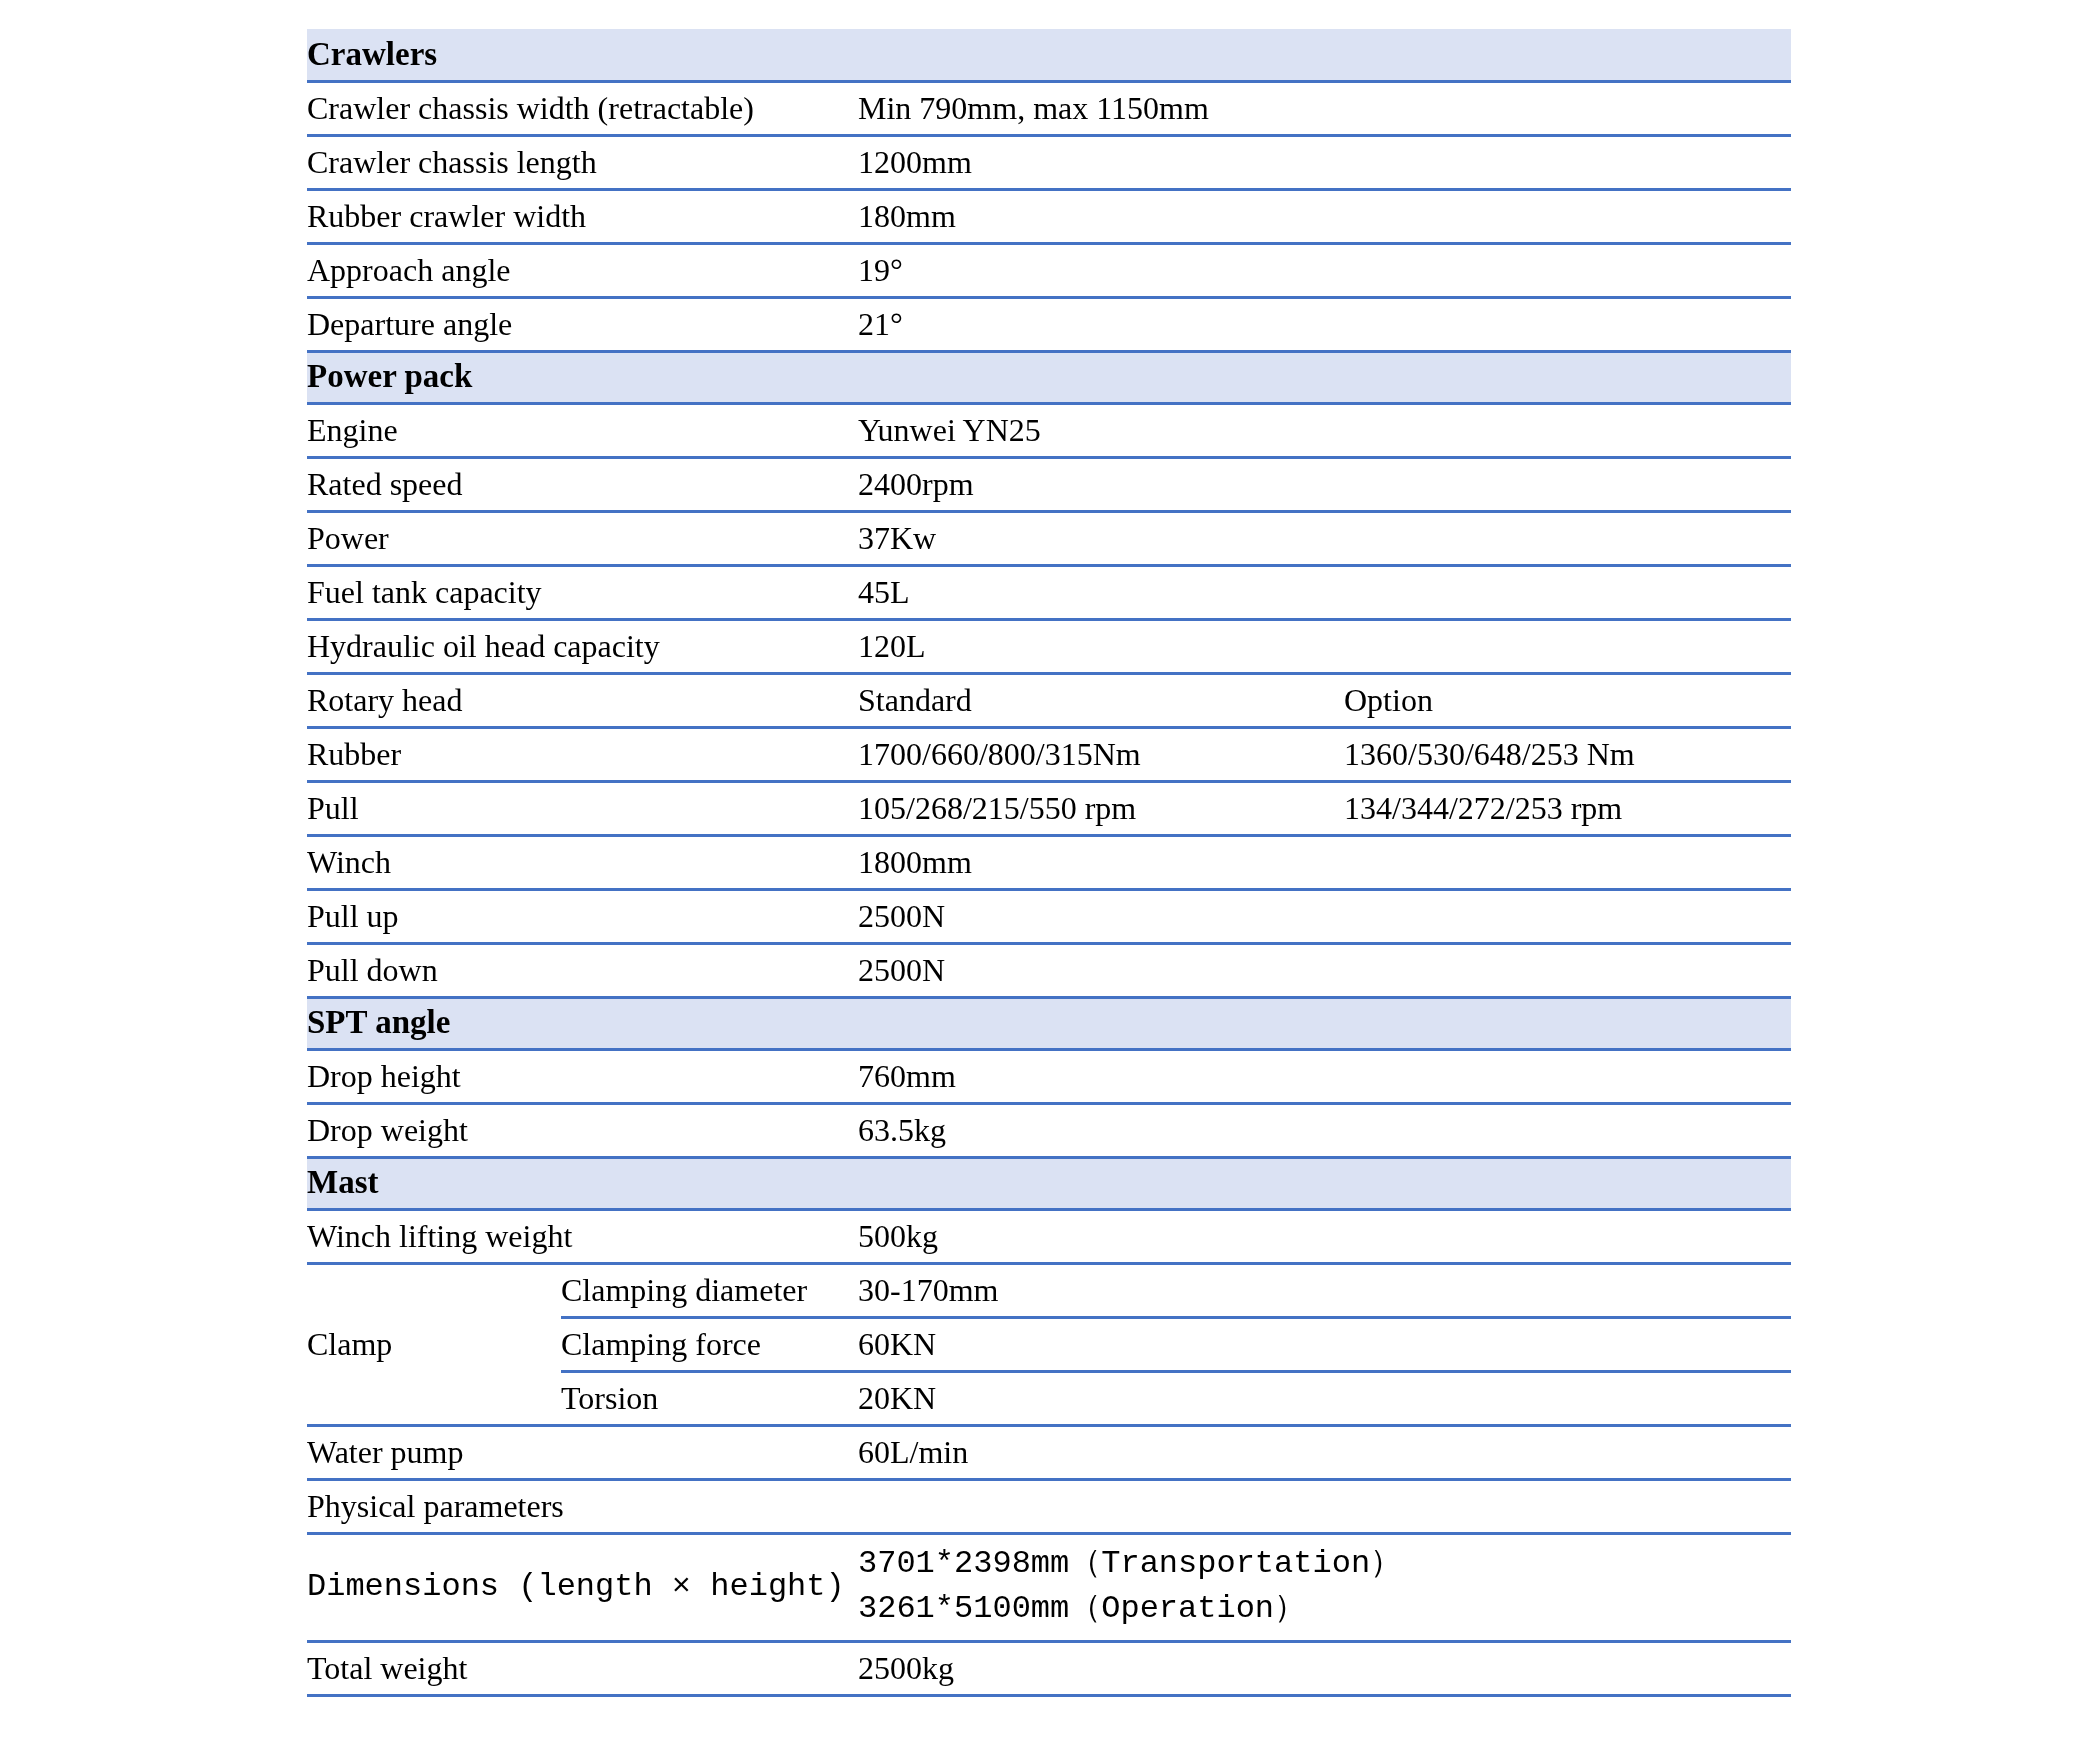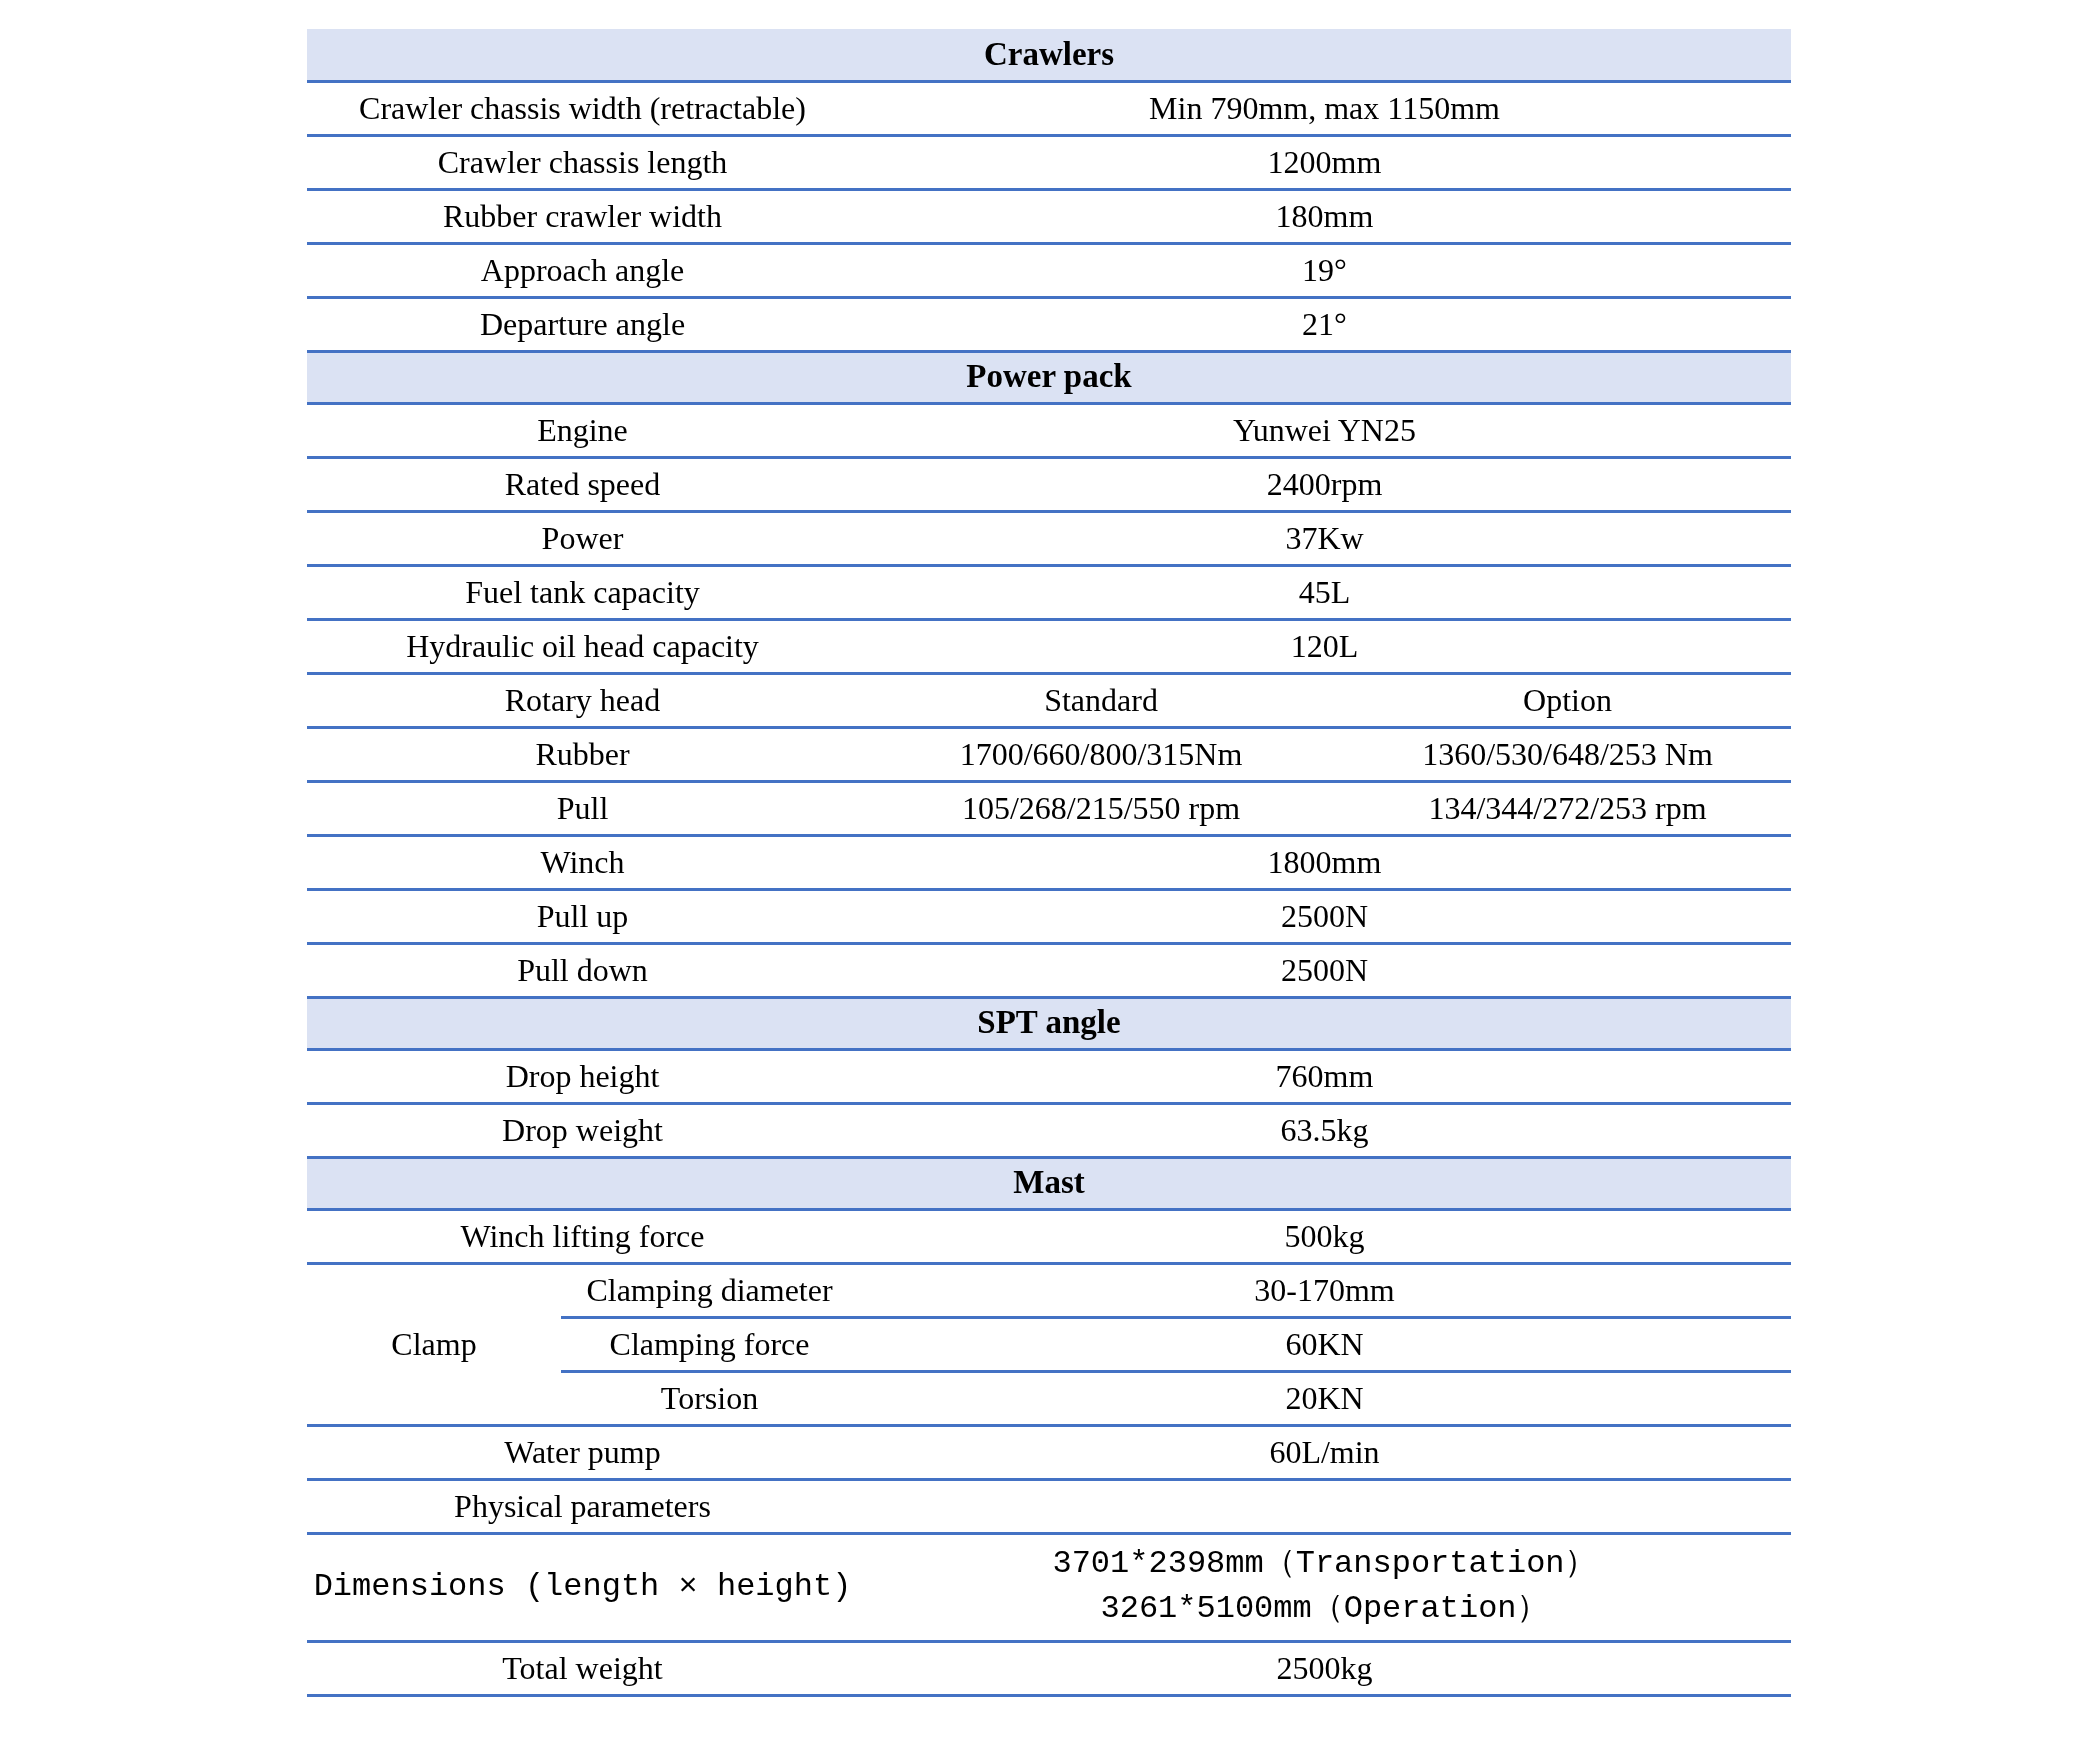--- a/index.html
+++ b/index.html
@@ -22,21 +22,21 @@
     border-collapse: collapse;
     table-layout: fixed;
   }
   col.cA { width: 254px; }
   col.cB { width: 297px; }
   col.cC { width: 486px; }
   col.cD { width: 447px; }
   td {
     border: 0;
     border-bottom: 3.5px solid #4472c4;
-    text-align: center;
+    text-align: left;
     vertical-align: middle;
     font-size: 32px;
     line-height: 1.25;
     padding: 0;
     overflow: hidden;
     white-space: nowrap;
   }
   tr { height: 54px; }
   tr.hdr { height: 52px; }
   tr.hdr td {
@@ -143,21 +143,21 @@
     </tr>
     <tr>
       <td colspan="2" class="lbl">Drop weight</td>
       <td colspan="2" class="val">63.5kg</td>
     </tr>
 
     <tr class="hdr">
       <td colspan="4">Mast</td>
     </tr>
     <tr>
-      <td colspan="2" class="lbl">Winch lifting force</td>
+      <td colspan="2" class="lbl">Winch lifting weight</td>
       <td colspan="2" class="val">500kg</td>
     </tr>
     <tr>
       <td rowspan="3" class="lbl">Clamp</td>
       <td class="lbl">Clamping diameter</td>
       <td colspan="2" class="val">30-170mm</td>
     </tr>
     <tr>
       <td class="lbl">Clamping force</td>
       <td colspan="2" class="val">60KN</td>

